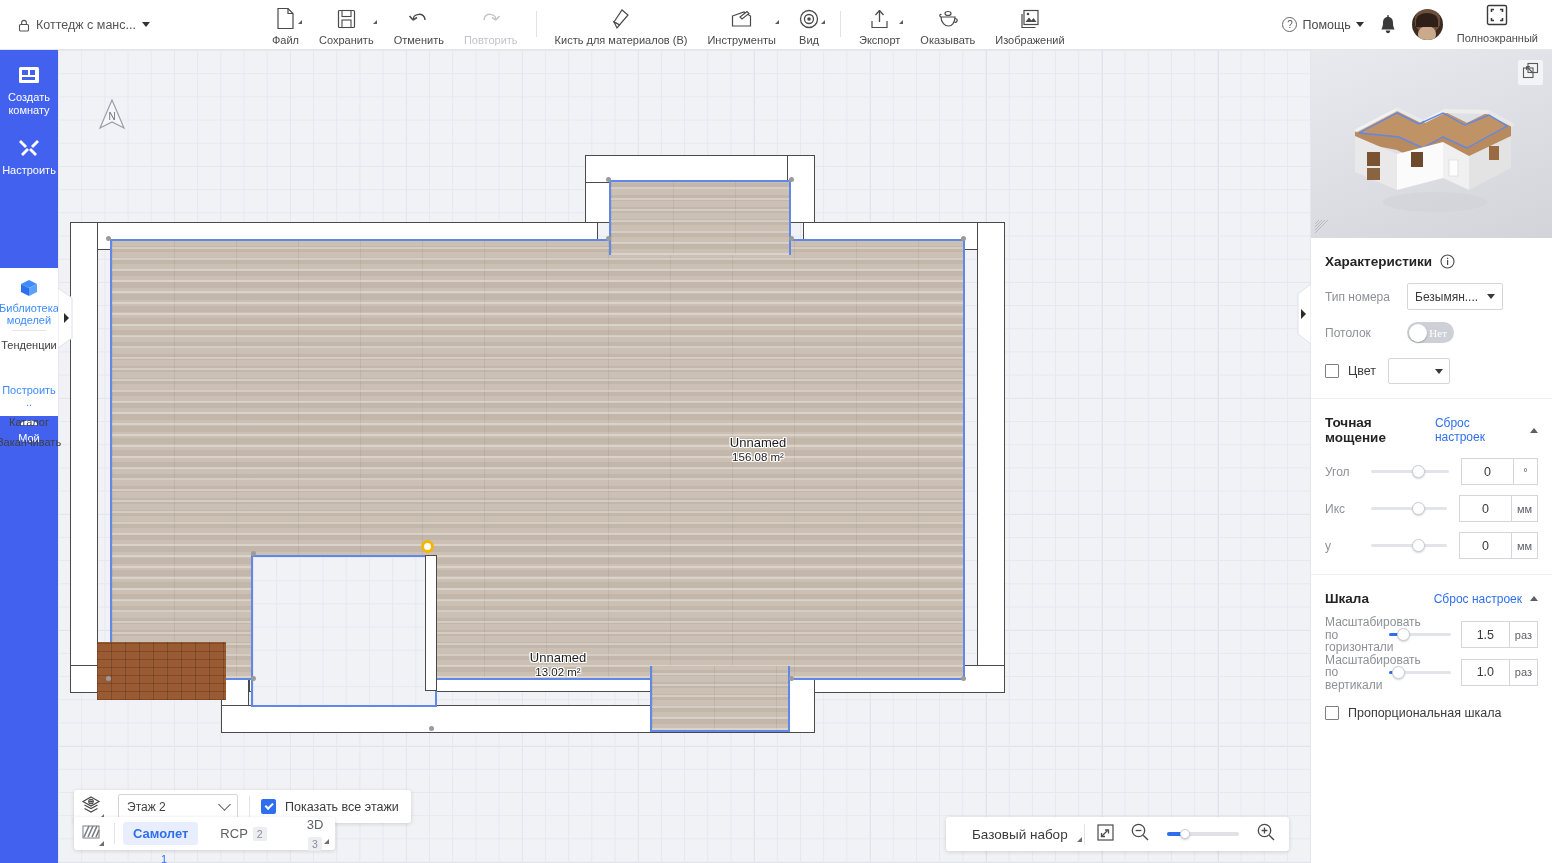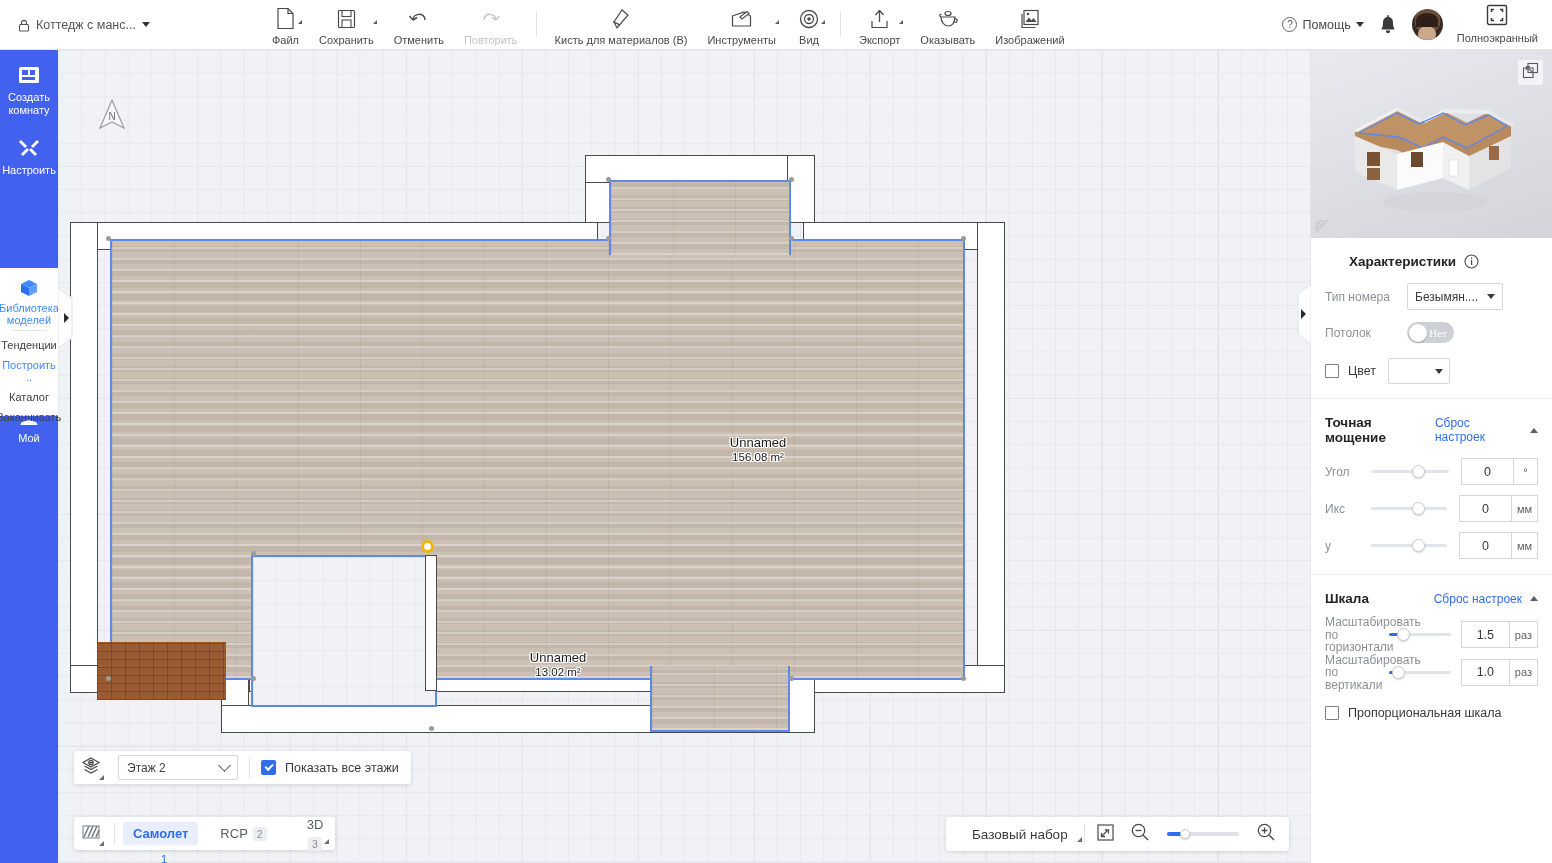--- a/index.html
+++ b/index.html
@@ -500,21 +500,21 @@
               <path d="M2 6 L10 10 L10 18 L2 14 Z" fill="#2f6fed"></path>
               <path d="M18 6 L10 10 L10 18 L18 14 Z" fill="#5aa0ff"></path>
             </svg>
         </span>
         <span class="lb" style="line-height:12px;margin-top:3px;">Библиотека моделей</span>
       </div>
       <div class="rw-div"></div>
       <div class="rw-item" style="padding:4px 0;">
         <span class="lb">Тенденции</span>
       </div>
-      <div class="rw-item rw-active" style="padding:4px 0;">
+      <div class="rw-item rw-active" style="padding:4px 0;margin-top:25px;">
         <span class="lb">Построить ..</span>
       </div>
       <div class="rw-item" style="padding:4px 0;">
         <span class="lb">Каталог</span>
       </div>
       <div class="rw-item" style="padding:4px 0;">
         <span class="lb">Заканчивать</span>
       </div>
     </div>
 
@@ -611,21 +611,21 @@
       <div class="room-label" style="left:600px; top:385px; width:200px;">
         <div class="nm">Unnamed</div>
         <div class="ar">156.08 m²</div>
       </div>
       <div class="room-label" style="left:420px; top:600px; width:160px;">
         <div class="nm">Unnamed</div>
         <div class="ar">13.02 m²</div>
       </div>
     </div>
 
-    <div class="panel-card" id="floor-bar" style="left:16px; top:701px;">
+    <div class="panel-card" id="floor-bar" style="left:16px; top:740px;">
       <div class="sq-btn">
         <span>
           <svg width="20" height="20" viewBox="0 0 20 20">
               <path d="M10 2 L18 6.5 L10 11 L2 6.5 Z" fill="none" stroke="#4a4a4a" stroke-width="1.2"></path>
               <path d="M3.5 10 L10 13.6 L16.5 10" fill="none" stroke="#4a4a4a" stroke-width="1.2"></path>
               <path d="M3.5 13.5 L10 17.1 L16.5 13.5" fill="none" stroke="#4a4a4a" stroke-width="1.2"></path>
               <circle cx="10" cy="6.5" r="2.3" fill="none" stroke="#4a4a4a" stroke-width="1.1"></circle>
               <path d="M10 4.6 V8.4 M8.1 6.5 H11.9" stroke="#4a4a4a" stroke-width="1"></path>
             </svg>
         </span>
@@ -756,21 +756,21 @@
         </span>
       </div>
       <span class="pv-grip">
         <svg width="16" height="14" viewBox="0 0 16 14">
             <path d="M0 13 L13 0 M0 10 L10 0 M0 7 L7 0 M0 4 L4 0" stroke="#9a9da4" stroke-width="1"></path>
           </svg>
       </span>
 
     </div>
 
-    <div class="sec-head" style="padding-top:16px;margin-left:24px;">
+    <div class="sec-head" style="padding-top:16px;">
       <span class="sec-title">Характеристики</span>
       <span style="margin-left:8px;display:flex;">
         <svg width="15" height="15" viewBox="0 0 15 15">
             <circle cx="7.5" cy="7.5" r="6.5" fill="none" stroke="#4a4a4a" stroke-width="1.1"></circle>
             <rect x="7" y="6" width="1.2" height="5" fill="#4a4a4a"></rect>
             <rect x="7" y="3.7" width="1.2" height="1.4" fill="#4a4a4a"></rect>
           </svg>
       </span>
     </div>
 

